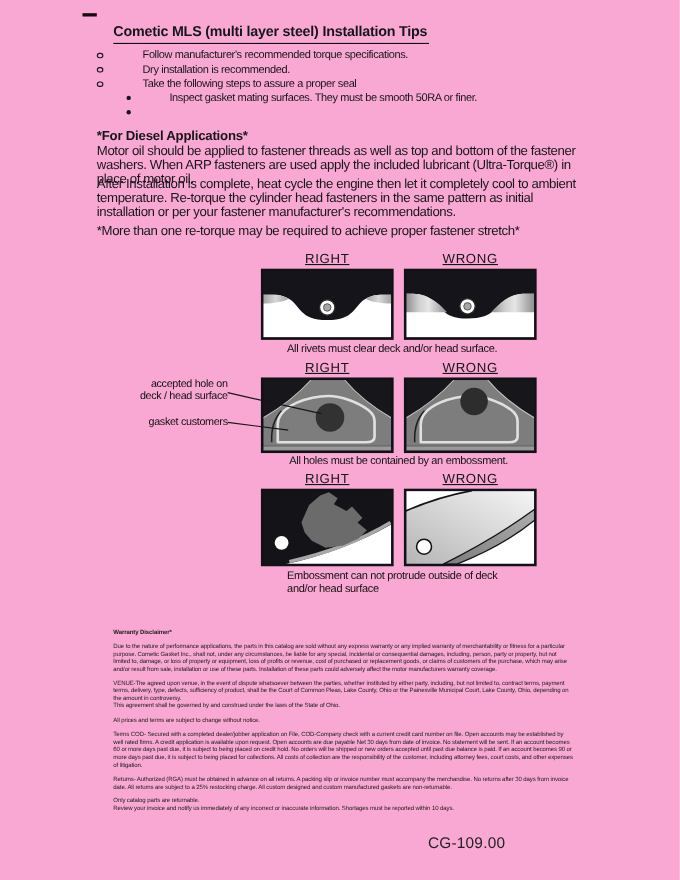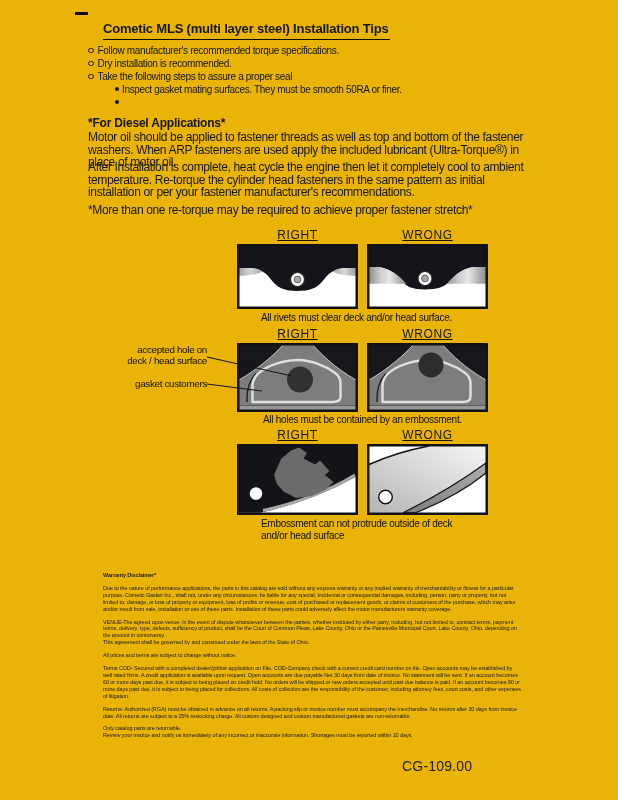--- a/index.html
+++ b/index.html
@@ -1,46 +1,46 @@
 <!DOCTYPE html>
 <html><head>
 <meta charset="utf-8">
 <style>
   html,body{margin:0;padding:0;background:#e8e8e8;}
   .page{
-    position:relative;width:618px;height:800px;background:#eab308;overflow:hidden;
+    position:relative;width:618px;height:800px;background:#f9a8d4;overflow:hidden;
     font-family:"Liberation Sans","DejaVu Sans",sans-serif;color:#16161a;
   }
   .artifact{position:absolute;left:75px;top:12px;width:13px;height:2.5px;background:#0d0d0d;}
   .title{
     position:absolute;left:103px;top:21px;margin:0;
     font-size:13px;font-weight:bold;letter-spacing:-0.2px;
     border-bottom:1.6px solid #0d0d0d;padding:0 2px 3px 0;
   }
   .tips{position:absolute;left:88px;top:44px;width:490px;font-size:10px;letter-spacing:-0.35px;}
-  .tip-row{display:flex;align-items:flex-start;line-height:13px;}
+  .tip-row{display:flex;align-items:flex-start;line-height:13px;gap:32px;}
   .tip-row.sub{padding-left:27px;}
   .b-circ{flex:0 0 auto;width:3.6px;height:3.6px;border:1px solid #16161a;border-radius:50%;margin:3.5px 4px 0 0;}
   .b-dot{flex:0 0 auto;width:4px;height:4px;background:#16161a;border-radius:50%;margin:4px 3px 0 0;}
   .diesel-h{position:absolute;left:88px;top:116px;margin:0;font-size:12px;font-weight:bold;letter-spacing:-0.2px;}
   .para{position:absolute;left:88px;margin:0;width:448px;font-size:12px;line-height:12.6px;letter-spacing:-0.35px;}
   .p1{top:131px;}
   .p2{top:161px;}
   .p3{top:204px;width:470px;}
   .diag{position:absolute;width:121px;}
   .dlabel{font-size:12px;letter-spacing:0.6px;text-align:center;color:#151515;line-height:13px;margin-bottom:2px;text-decoration:underline;}
   .diag svg{display:block;}
   .caption{position:absolute;font-size:10px;letter-spacing:-0.3px;line-height:11.5px;color:#111;margin-left:23px;}
   .callout{position:absolute;left:88px;width:119px;text-align:right;font-size:9.8px;line-height:10.8px;letter-spacing:-0.3px;color:#111;}
   .overlay{position:absolute;left:205px;top:352px;}
   .legal{position:absolute;left:103px;top:572px;width:418px;font-size:5.5px;line-height:6.9px;letter-spacing:-0.1px;color:#222;}
   .legal .lh{font-weight:bold;margin:0 0 6px 0;}
   .legal p{margin:0 0 6px 0;}
   .legal p.tight{margin:0;}
-  .pagenum{position:absolute;left:389px;top:758px;font-size:14px;letter-spacing:0.2px;color:#222;margin-left:13px;}
+  .pagenum{position:absolute;left:389px;top:758px;font-size:14px;letter-spacing:0.2px;color:#222;}
 </style>
 </head>
 <body>
 
 <div class="page">
 
   <div class="artifact"></div>
 
   <h1 class="title">Cometic MLS (multi layer steel) Installation Tips</h1>
 

